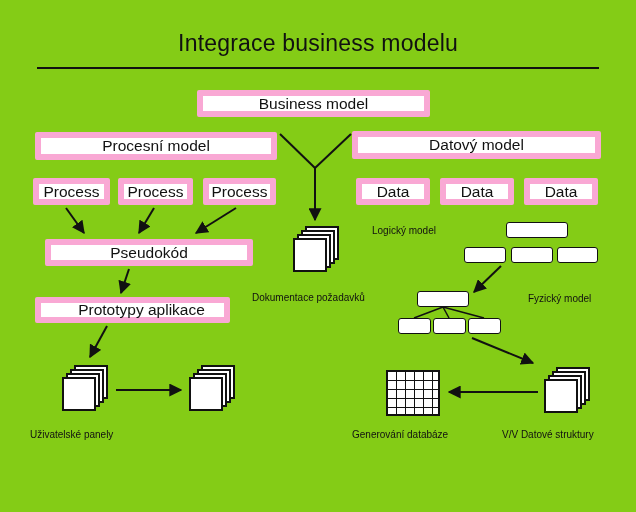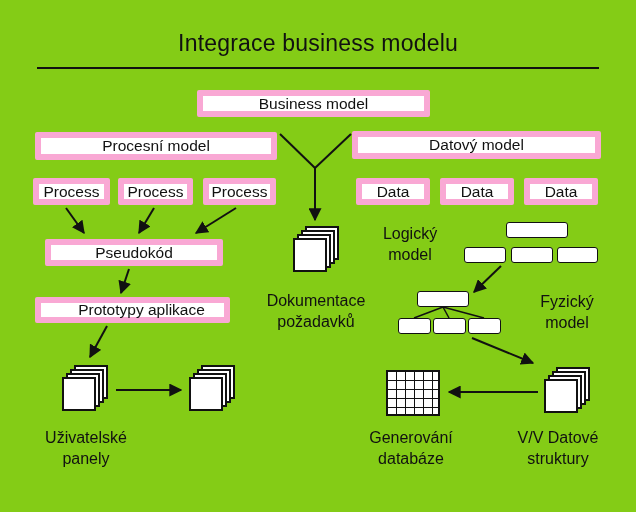--- a/index.html
+++ b/index.html
@@ -16,21 +16,21 @@
   .node{
     position:absolute;box-sizing:border-box;border:6px solid #f9a8d4;background:#fff;
     display:flex;align-items:center;justify-content:center;font-size:15.5px;
     border-radius:2px;white-space:nowrap;
   }
   .sbox{
     position:absolute;box-sizing:border-box;border:1.5px solid #111;background:#fff;
     border-radius:3px;
   }
   .lbl{
-    position:absolute;text-align:center;font-size:16px;line-height:1.3;
+    position:absolute;font-size:10px;line-height:1.3;
   }
   .stack{position:absolute;width:46px;height:46px;}
   .stack .layer{
     position:absolute;width:34px;height:34px;background:#fff;
     border:2px solid #111;box-sizing:border-box;
   }
   .stack .layer:nth-child(1){left:12px;top:0;}
   .stack .layer:nth-child(2){left:8px;top:4px;}
   .stack .layer:nth-child(3){left:4px;top:8px;}
   .stack .layer:nth-child(4){left:0;top:12px;}
@@ -91,21 +91,21 @@
   <div class="node" style="left:352px;top:131px;width:249px;height:28px;">Datový model</div>
 
   <div class="node" style="left:33px;top:178px;width:77px;height:27px;">Process</div>
   <div class="node" style="left:118px;top:178px;width:75px;height:27px;">Process</div>
   <div class="node" style="left:203px;top:178px;width:73px;height:27px;">Process</div>
 
   <div class="node" style="left:356px;top:178px;width:74px;height:27px;">Data</div>
   <div class="node" style="left:440px;top:178px;width:74px;height:27px;">Data</div>
   <div class="node" style="left:524px;top:178px;width:74px;height:27px;">Data</div>
 
-  <div class="node" style="left:45px;top:239px;width:178px;height:27px;">Pseudokód</div>
+  <div class="node" style="left:45px;top:239px;width:208px;height:27px;">Pseudokód</div>
   <div class="node" style="left:35px;top:297px;width:195px;height:26px;padding-left:18px;">Prototypy aplikace</div>
 
   <div class="sbox" style="left:506px;top:222px;width:62px;height:16px;"></div>
   <div class="sbox" style="left:464px;top:247px;width:42px;height:16px;"></div>
   <div class="sbox" style="left:511px;top:247px;width:42px;height:16px;"></div>
   <div class="sbox" style="left:557px;top:247px;width:41px;height:16px;"></div>
 
   <div class="sbox" style="left:417px;top:291px;width:52px;height:16px;"></div>
   <div class="sbox" style="left:398px;top:318px;width:33px;height:16px;"></div>
   <div class="sbox" style="left:433px;top:318px;width:33px;height:16px;"></div>

